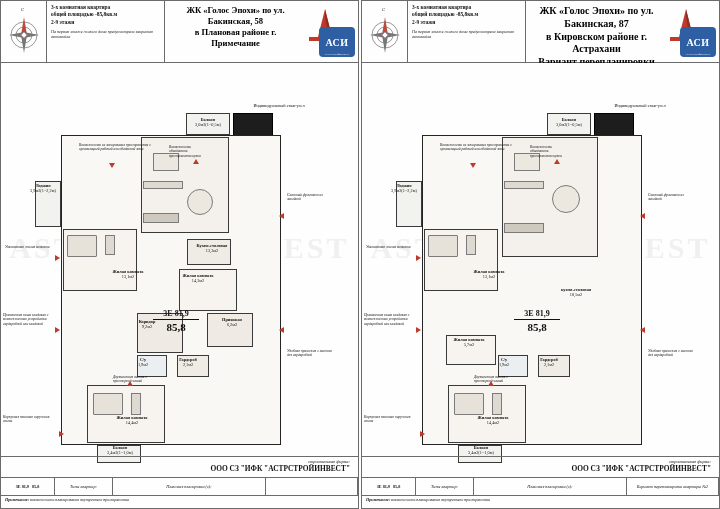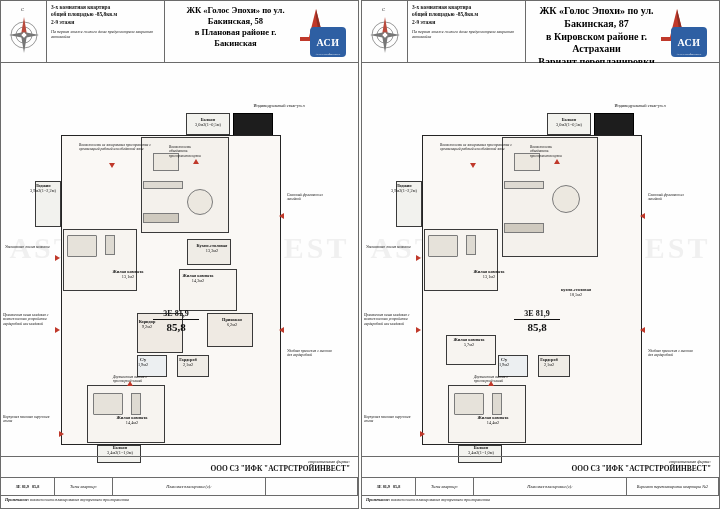--- a/index.html
+++ b/index.html
@@ -67,21 +67,21 @@
     padding: 4px 56px 2px 4px;
     text-align: center;
   }
   .maintitle-cell .t {
     font-size: 8.6px; font-weight: bold; color: #000; line-height: 1.28;
   }
   .maintitle-cell .t.small {
     font-size: 10px;
   }
   .logo {
-    position: absolute; right: 12px; top: 2px;
+    position: absolute; right: 3px; top: 2px;
     width: 52px; height: 56px;
   }
   .logo .badge {
     position: absolute; right: 0; bottom: 2px;
     width: 36px; height: 30px;
     background: #2e5fa3;
     border-radius: 4px;
     color: #fff;
     font-size: 10px; font-weight: bold;
     display: flex; align-items: center; justify-content: center;
@@ -255,21 +255,21 @@
       <div class="descr-cell">
         <div class="l1">3-х комнатная квартира</div>
         <div class="l1">общей площадью -85,8кв.м</div>
         <div class="l2">2-9 этажи</div>
         <div class="note">На первом этаже жилого дома предусмотрена закрытая автомойка</div>
       </div>
       <div class="maintitle-cell">
         <div class="t">ЖК «Голос Эпохи» по ул.</div>
         <div class="t">Бакинская, 58</div>
         <div class="t">в Плановая районе г.</div>
-        <div class="t">Бакинская</div>
+        <div class="t">Примечание</div>
         <div class="logo">
           <svg width="52" height="40" viewBox="0 0 52 40" style="position:absolute;left:0;top:0">
             <polygon points="14,38 22,6 30,38" fill="#c0392b"></polygon>
             <polygon points="22,6 30,38 26,38 22,14" fill="#8e2d23"></polygon>
             <rect x="6" y="34" width="34" height="4" fill="#c0392b"></rect>
           </svg>
           <div class="badge">
             <span>АСИ</span>
             <span class="sub">АСТРСТРОЙИНВЕСТ</span>
           </div>

